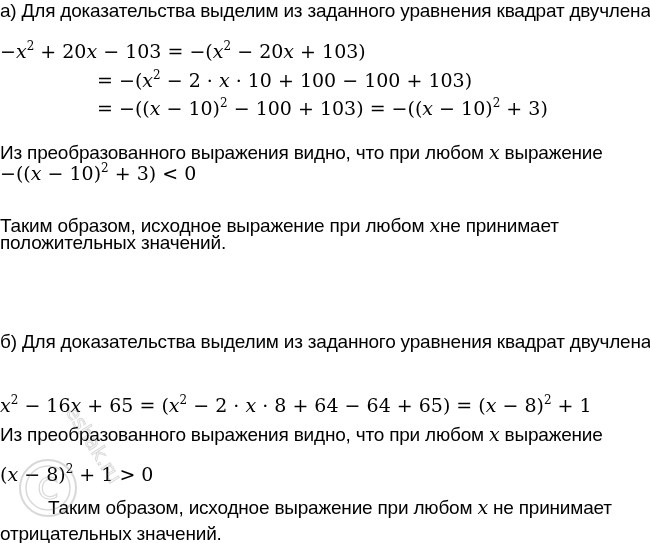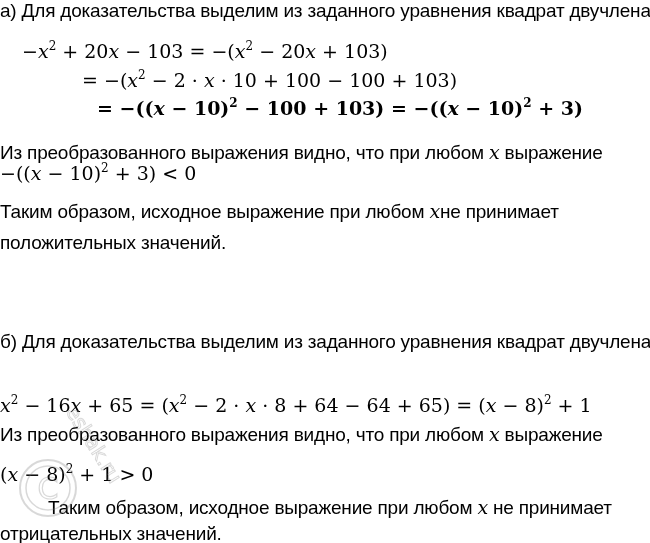--- a/index.html
+++ b/index.html
@@ -8,36 +8,36 @@
   .m { position:absolute; white-space:nowrap; font-family:"DejaVu Serif", serif; font-size:19px; }
   .m i, .t i { font-family:"DejaVu Serif", serif; font-style:italic; }
   sup { font-size:12px; vertical-align:8px; line-height:0; }
   .watermark { position:absolute; left:8px; top:410px; width:120px; height:120px; opacity:0.28; pointer-events:none; }
 </style>
 </head>
 <body>
 
 <div class="t" style="top:0px;">а) Для доказательства выделим из заданного уравнения квадрат двучлена.</div>
 
-<div class="m" style="left:0; top:40px;padding-left:22px;">
+<div class="m" style="left:0; top:40px;">
   −<i>x</i><sup>2</sup> + 20<i>x</i> − 103 = −(<i>x</i><sup>2</sup> − 20<i>x</i> + 103)
 </div>
-<div class="m" style="left:82px; top:69px;">
+<div class="m" style="left:97px; top:69px;">
   = −(<i>x</i><sup>2</sup> − 2 · <i>x</i> · 10 + 100 − 100 + 103)
 </div>
-<div class="m" style="left:97px; top:97px;font-weight:bold;">
+<div class="m" style="left:97px; top:97px;">
   = −((<i>x</i> − 10)<sup>2</sup> − 100 + 103) = −((<i>x</i> − 10)<sup>2</sup> + 3)
 </div>
 
 <div class="t" style="top:141px;">Из преобразованного выражения видно, что при любом <i>x</i> выражение</div>
 <div class="m" style="left:0; top:162px;">
   −((<i>x</i> − 10)<sup>2</sup> + 3) &lt; 0
 </div>
 
-<div class="t" style="top:200px;">Таким образом, исходное выражение при любом <i>x</i>не принимает</div>
+<div class="t" style="top:214px;">Таким образом, исходное выражение при любом <i>x</i>не принимает</div>
 <div class="t" style="top:232px;">положительных значений.</div>
 
 <div class="t" style="top:331px;">б) Для доказательства выделим из заданного уравнения квадрат двучлена.</div>
 
 <div class="m" style="left:0; top:394px;">
   <i>x</i><sup>2</sup> − 16<i>x</i> + 65 = (<i>x</i><sup>2</sup> − 2 · <i>x</i> · 8 + 64 − 64 + 65) = (<i>x</i> − 8)<sup>2</sup> + 1
 </div>
 
 <div class="t" style="top:423px;">Из преобразованного выражения видно, что при любом <i>x</i> выражение</div>
 <div class="m" style="left:0; top:463px;">

